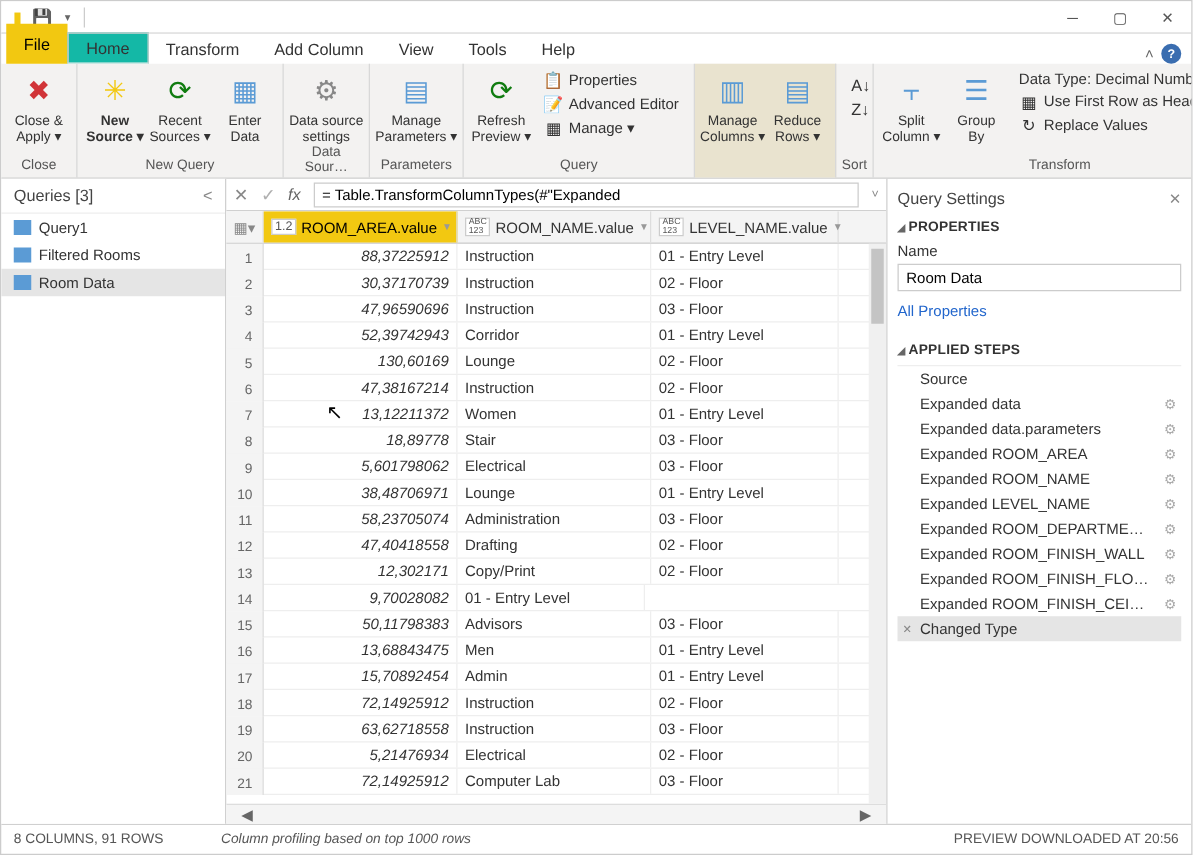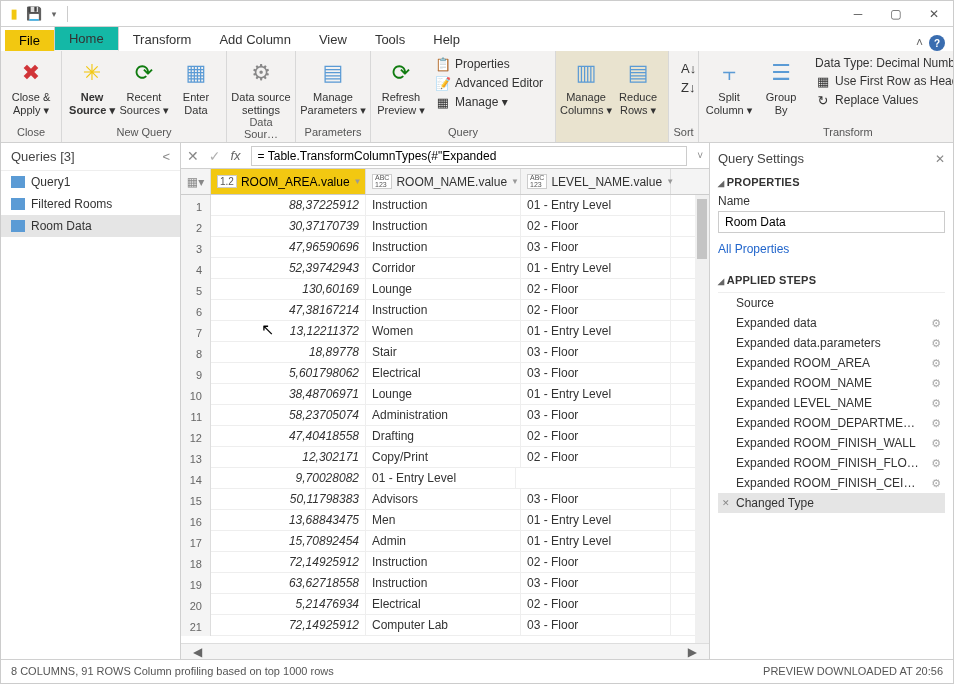--- a/index.html
+++ b/index.html
@@ -9,21 +9,21 @@
 .titlebar { height: 26px; background: #fff; display: flex; align-items: center; padding-left: 4px; border-bottom: 1px solid #d0d0d0; }
 .titlebar .qat { display: flex; align-items: center; gap: 2px; }
 .titlebar .qat-icon { width: 18px; height: 18px; display: flex; align-items: center; justify-content: center; font-size: 13px; }
 .titlebar .title { margin-left: 8px; color: #666; font-size: 12px; }
 .titlebar .controls { margin-left: auto; display: flex; }
 .titlebar .controls div { width: 38px; height: 26px; display: flex; align-items: center; justify-content: center; color: #555; font-size: 12px; }
 
 
 .ribbon-tabs { height: 24px; background: #fff; display: flex; align-items: flex-end; padding-left: 4px; }
 .ribbon-tab { padding: 4px 14px; font-size: 13px; color: #333; cursor: pointer; }
-.ribbon-tab.file { background: #f2c811; color: #000; height: 21px; display: flex; align-items: center; }
+.ribbon-tab.file { background: #f2c811; color: #000; height: 32px; display: flex; align-items: center; }
 .ribbon-tab.active { border: 1px solid #d0d0d0; border-bottom: 1px solid #f3f2f1; background: #14b8a6; }
 .ribbon-right { margin-left: auto; display: flex; align-items: center; padding-right: 8px; gap: 6px; color: #666;}
 .help-q { width:16px; height:16px; background:#3a6db0; color:#fff; border-radius:50%; display:flex; align-items:center; justify-content:center; font-size:10px; font-weight:bold;}
 
 
 .ribbon { height: 92px; background: #f3f2f1; border-bottom: 1px solid #d0d0d0; display: flex; }
 .rgroup { border-right: 1px solid #d8d8d8; padding: 2px 4px; display: flex; flex-direction: column; }
 .rgroup-main { flex: 1; display: flex; }
 .rgroup-label { text-align: center; font-size: 11px; color: #555; padding-bottom: 2px; }
 .rbtn-lg { width: 52px; display: flex; flex-direction: column; align-items: center; justify-content: flex-start; padding-top: 4px; font-size: 11px; text-align: center; line-height: 1.15; cursor: pointer; }
@@ -73,21 +73,21 @@
 .sp-section::before { content:"◢ "; font-size:8px; color:#666;}
 .sp-input { width: 100%; border: 1px solid #ccc; padding: 3px 6px; font-size: 12px; margin: 3px 0;}
 .sp-link { color: #2266cc; font-size: 12px; padding: 6px 0 2px; display: inline-block; cursor:pointer;}
 .steps { margin-top: 4px; border-top: 1px solid #eee; }
 .step { padding: 3px 4px 3px 18px; font-size: 12px; display: flex; justify-content: space-between; align-items: center; cursor:pointer; position:relative;}
 .step .gear { color: #aaa; font-size: 11px; }
 .step.sel { background: #e5e5e5; }
 .step.sel::before { content:"✕"; position:absolute; left:4px; font-size:9px; color:#888;}
 
 
-.statusbar { height: 22px; border-top: 1px solid #d0d0d0; display: flex; align-items: center; padding: 0 10px; font-size: 11px; color: #555; }
+.statusbar { height: 22px; border-top: 1px solid #d0d0d0; display: flex; align-items: center; padding: 0 10px; font-size: 11px; color: #555; gap: 28px; }
 .statusbar .right { margin-left: auto; }
 
 .typeico { font-size:10px; color:#555; padding:0 2px; border:1px solid #ccc; background:#fff;}
 .cursor { position:absolute; font-size:16px; color:#000; pointer-events:none; z-index:50;}
 </style>
 </head>
 <body>
 
 <div class="titlebar">
   <div class="qat">
@@ -488,15 +488,15 @@
         </div>
         <div class="step sel">
           <span>Changed Type</span>
         </div>
       </div>
   </div>
 </div>
 
 <div class="statusbar">
   <span>8 COLUMNS, 91 ROWS</span>
-  <span style="margin-left:3px;">Column profiling based on top 1000 rows</span>
+  <span style="margin-left:18px;font-style:italic;">Column profiling based on top 1000 rows</span>
   <span class="right">PREVIEW DOWNLOADED AT 20:56</span>
 </div>
 
 </body></html>

